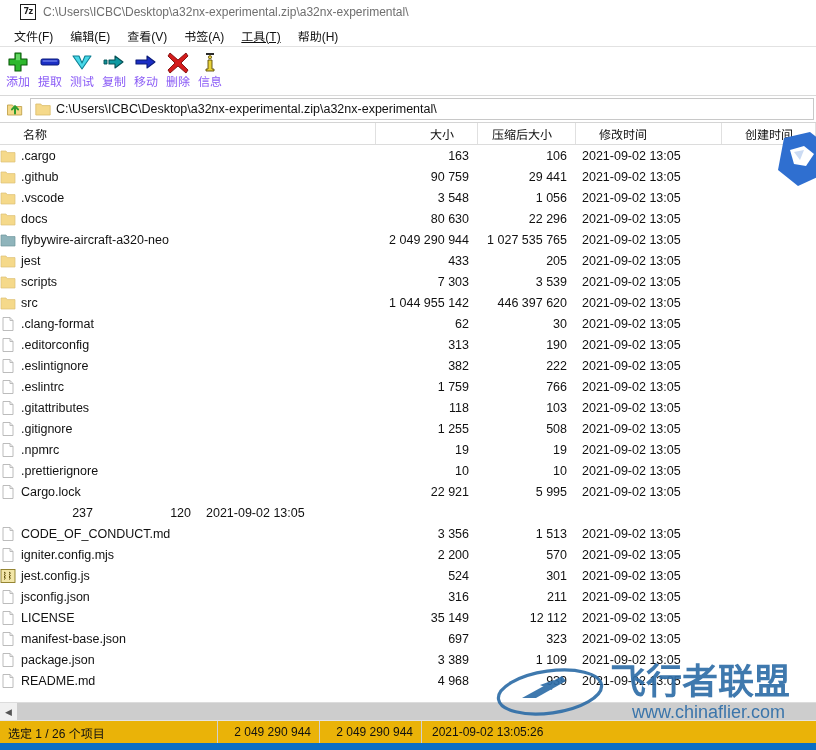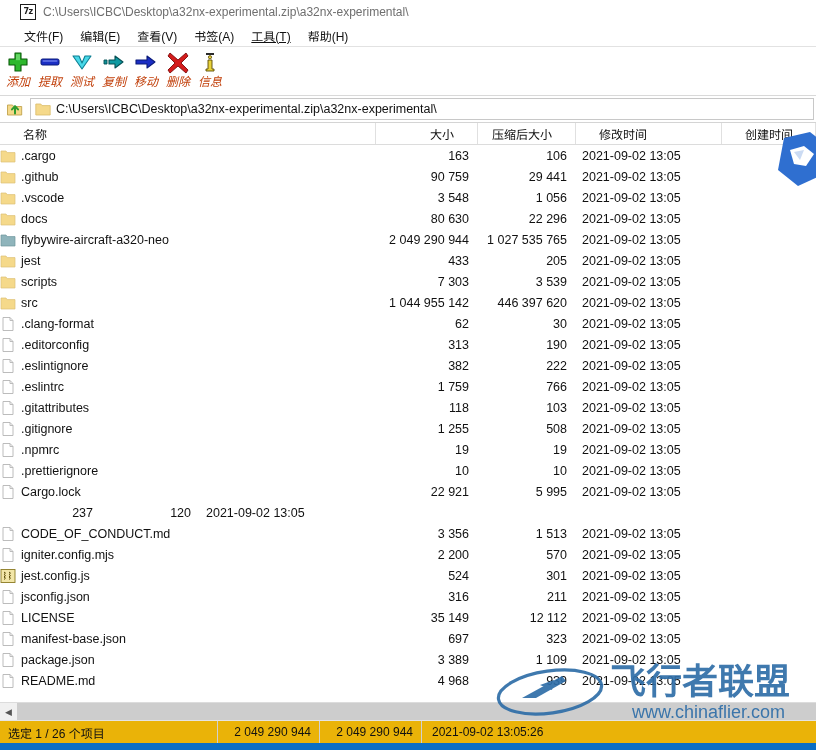--- a/index.html
+++ b/index.html
@@ -66,21 +66,21 @@
     white-space: nowrap;
     overflow: hidden;
   }
 
   
   .menubar {
     height: 22px;
     display: flex;
     align-items: center;
     background: #ffffff;
-    padding-left: 16px;
+    padding-left: 6px;
     flex: 0 0 auto;
     border-bottom: 1px solid #e2e2e2;
   }
   .menu-item {
     font-size: 12px;
     color: #111111;
     padding: 2px 9px 2px 8px;
     white-space: nowrap;
     cursor: default;
   }
@@ -109,25 +109,24 @@
     padding-top: 3px;
     box-sizing: border-box;
   }
   .tb-icon {
     width: 24px;
     height: 24px;
     display: block;
   }
   .tb-label {
     font-size: 12px;
-    color: #c2410c;
+    color: #8b5cf6;
     margin-top: 1px;
     line-height: 14px;
     white-space: nowrap;
-    font-style: italic;
   }
 
   
   .addressbar {
     height: 26px;
     display: flex;
     align-items: center;
     background: #ffffff;
     flex: 0 0 auto;
     padding: 0 2px;

